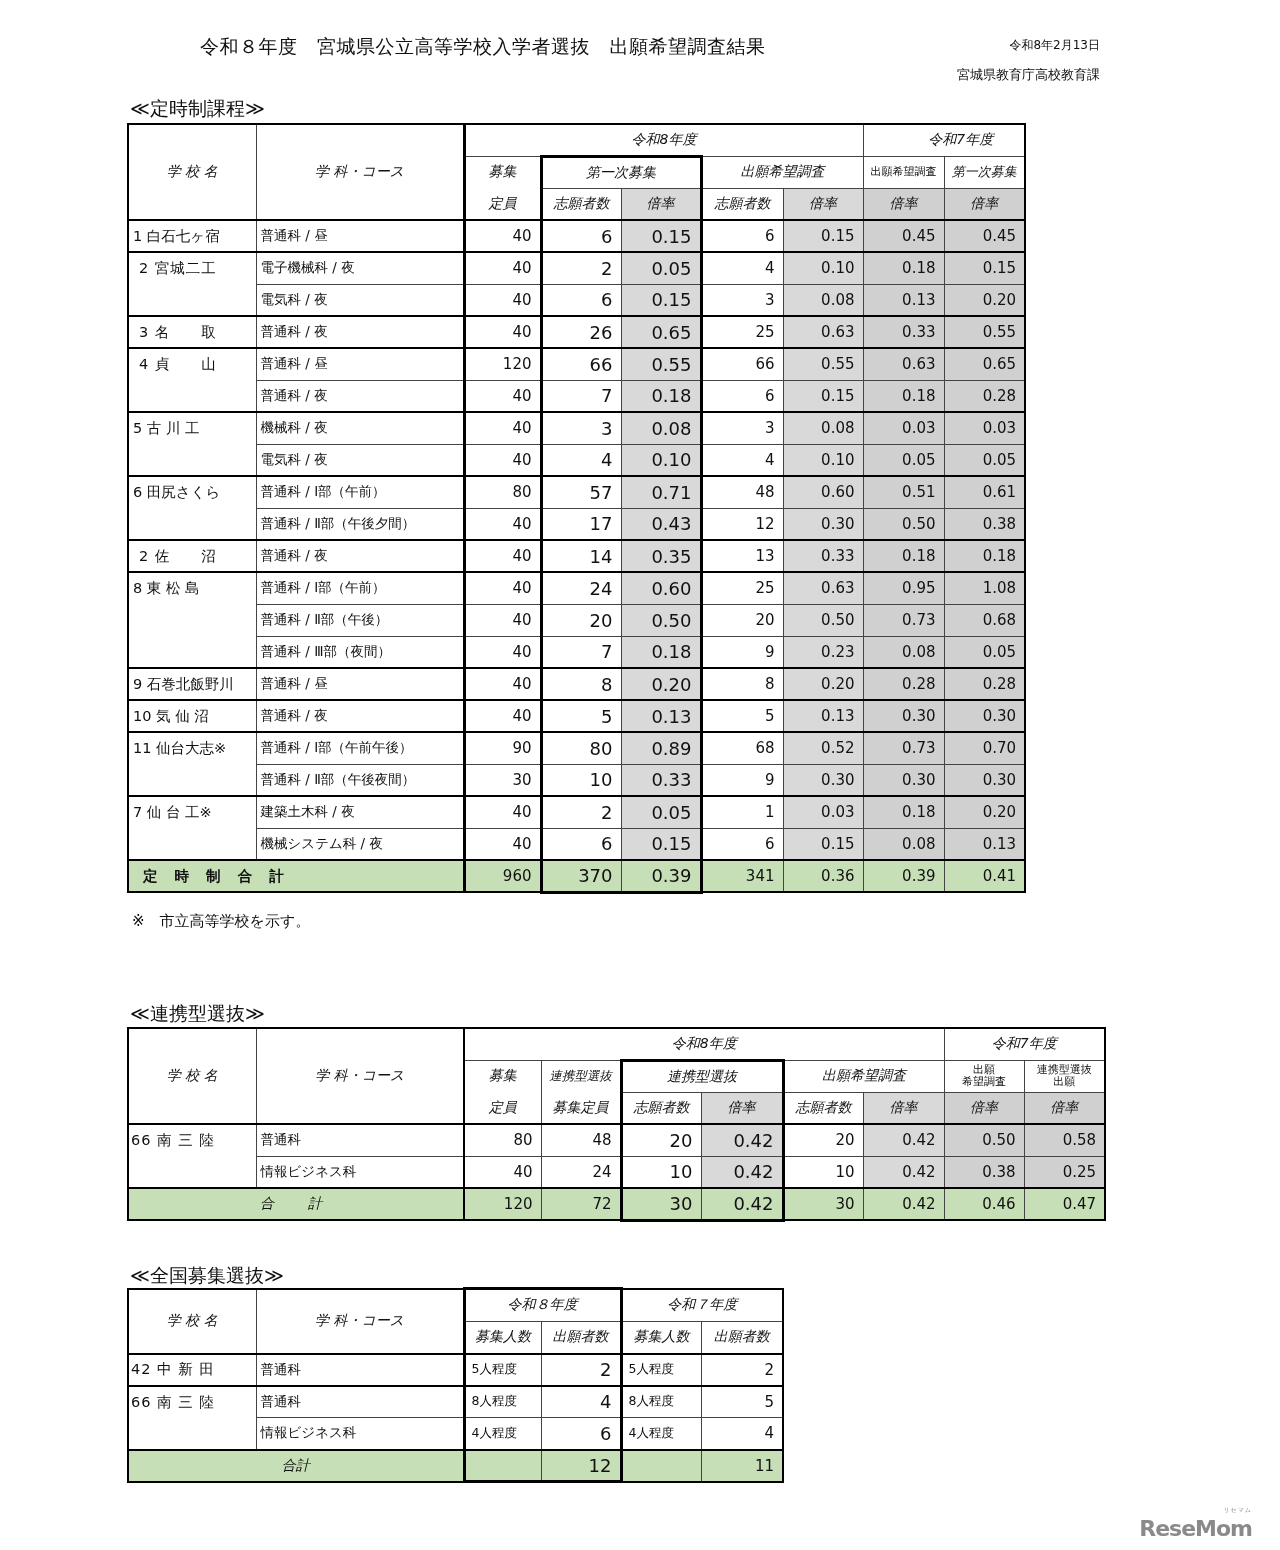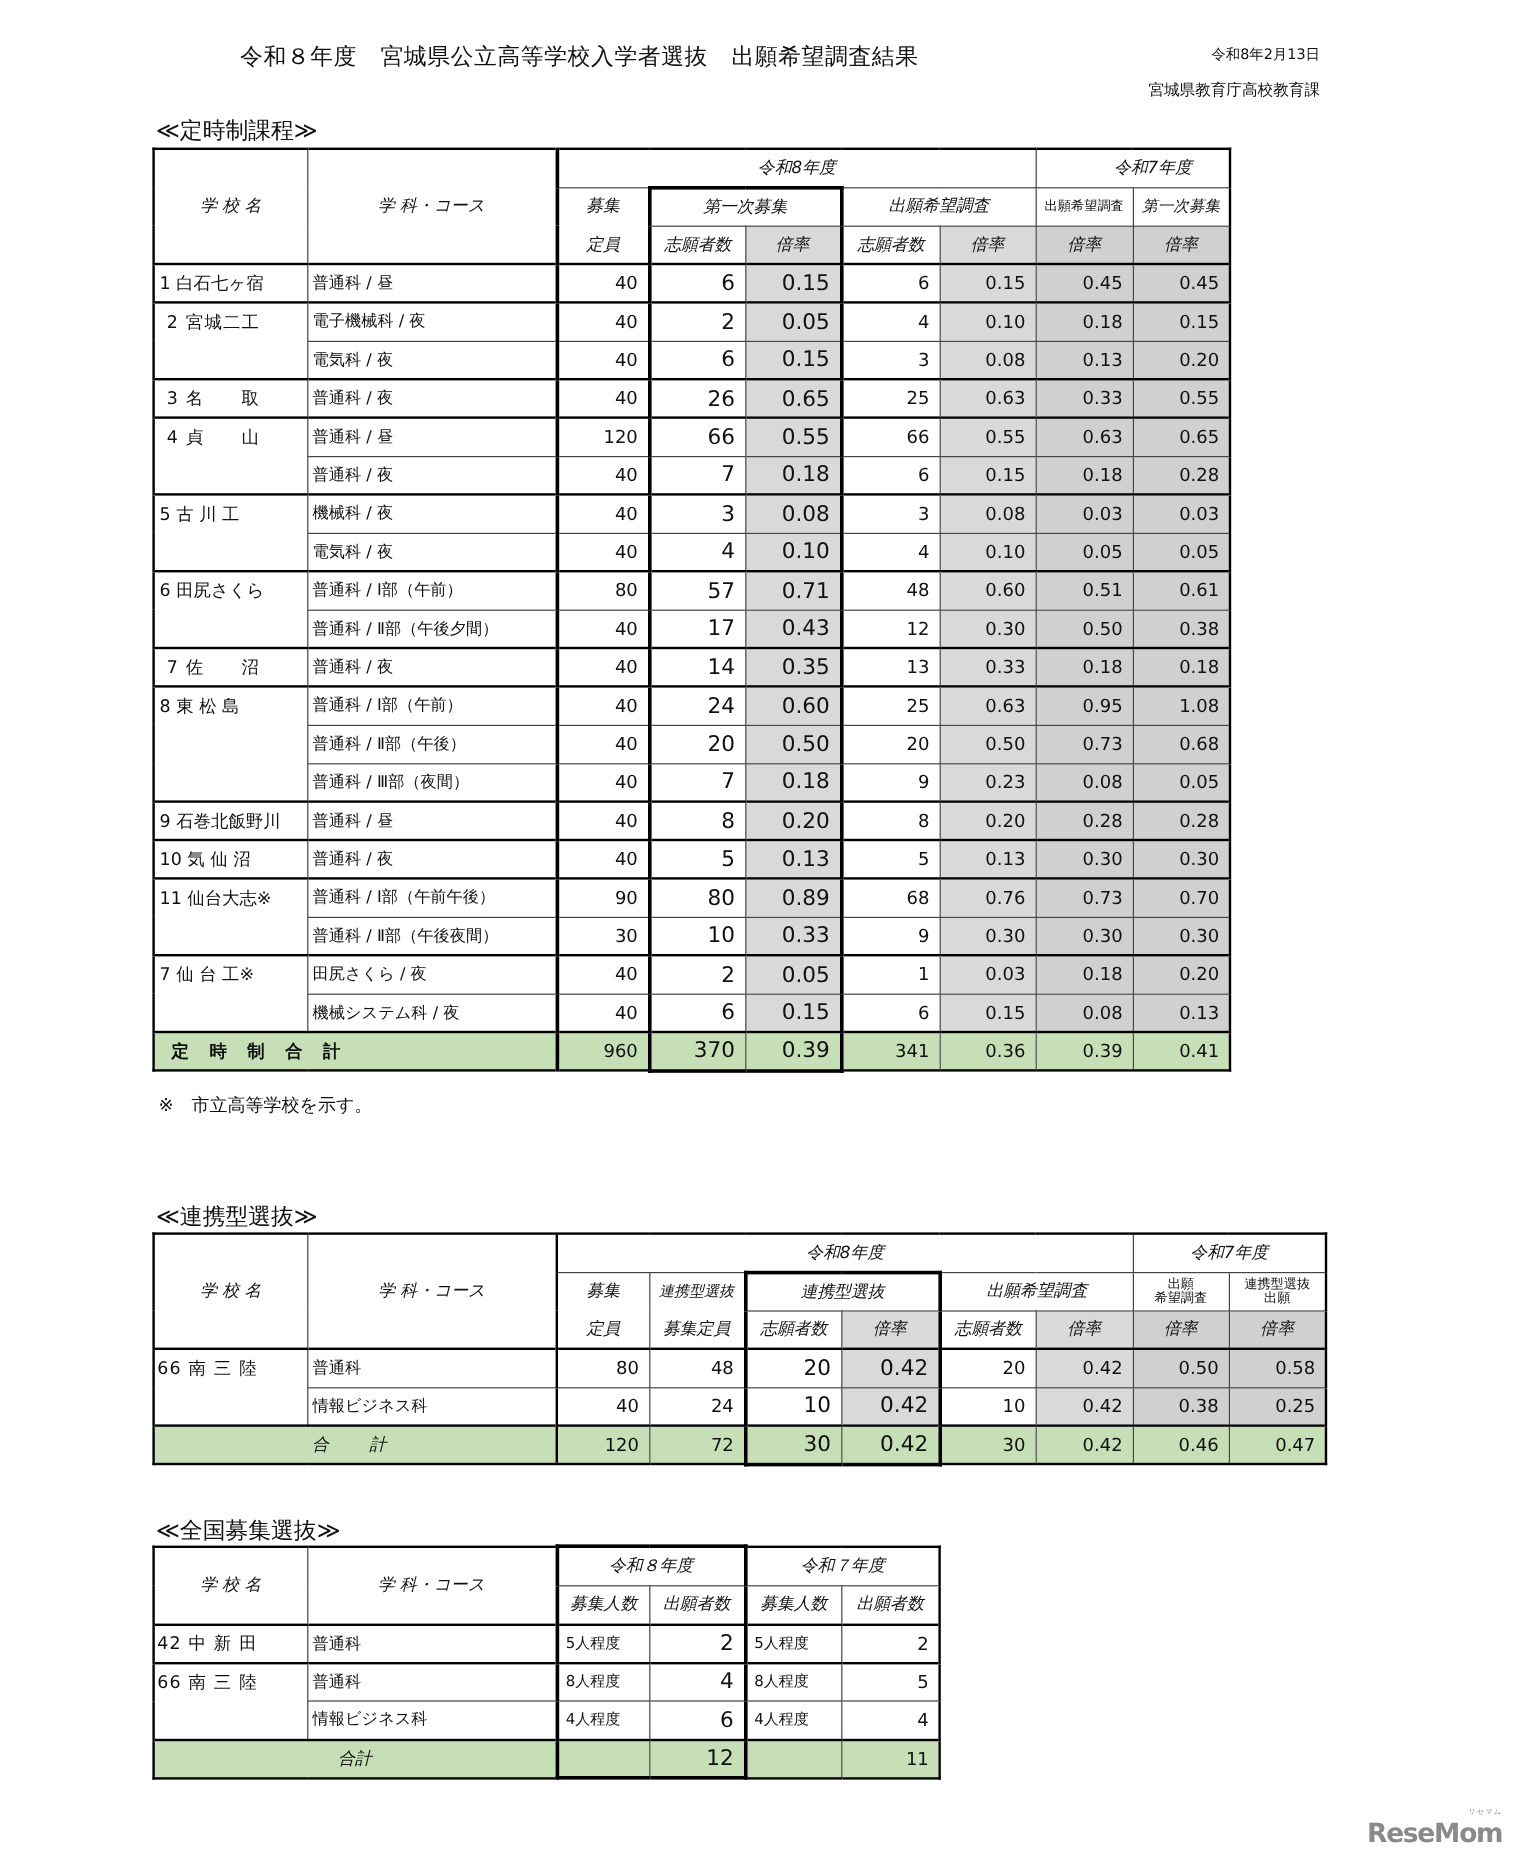--- a/index.html
+++ b/index.html
@@ -183,21 +183,21 @@
         <td class="txt">普通科 / Ⅱ部（午後夕間）</td>
         <td class="num thick-left">40</td>
         <td class="num big thick-left">17</td>
         <td class="num big gray thick-right">0.43</td>
         <td class="num">12</td>
         <td class="num gray">0.30</td>
         <td class="num gray2">0.50</td>
         <td class="num gray2 frame-right">0.38</td>
       </tr>
       <tr>
-        <td class="sch frame-left grp-top" rowspan="1" style="vertical-align:top; padding-top:6px; padding-left:10px;">7 佐　　沼</td>
+        <td class="sch frame-left grp-top" rowspan="1" style="vertical-align:top; padding-top:6px; padding-left:10px;">2 佐　　沼</td>
         <td class="txt grp-top">普通科 / 夜</td>
         <td class="num thick-left grp-top">40</td>
         <td class="num big thick-left grp-top">14</td>
         <td class="num big gray thick-right grp-top">0.35</td>
         <td class="num grp-top">13</td>
         <td class="num gray grp-top">0.33</td>
         <td class="num gray2 grp-top">0.18</td>
         <td class="num gray2 frame-right grp-top">0.18</td>
       </tr>
       <tr>
@@ -253,37 +253,37 @@
         <td class="num gray2 grp-top">0.30</td>
         <td class="num gray2 frame-right grp-top">0.30</td>
       </tr>
       <tr>
         <td class="sch frame-left grp-top" rowspan="2" style="vertical-align:top; padding-top:6px; padding-left:10px;padding-left:4px; letter-spacing:0;">11 仙台大志※</td>
         <td class="txt grp-top">普通科 / Ⅰ部（午前午後）</td>
         <td class="num thick-left grp-top">90</td>
         <td class="num big thick-left grp-top">80</td>
         <td class="num big gray thick-right grp-top">0.89</td>
         <td class="num grp-top">68</td>
-        <td class="num gray grp-top">0.76</td>
+        <td class="num gray grp-top">0.52</td>
         <td class="num gray2 grp-top">0.73</td>
         <td class="num gray2 frame-right grp-top">0.70</td>
       </tr>
       <tr>
         <td class="txt">普通科 / Ⅱ部（午後夜間）</td>
         <td class="num thick-left">30</td>
         <td class="num big thick-left">10</td>
         <td class="num big gray thick-right">0.33</td>
         <td class="num">9</td>
         <td class="num gray">0.30</td>
         <td class="num gray2">0.30</td>
         <td class="num gray2 frame-right">0.30</td>
       </tr>
       <tr>
         <td class="sch frame-left grp-top" rowspan="2" style="vertical-align:top; padding-top:6px; padding-left:10px;padding-left:4px; letter-spacing:0;">7 仙 台 工※</td>
-        <td class="txt grp-top">田尻さくら / 夜</td>
+        <td class="txt grp-top">建築土木科 / 夜</td>
         <td class="num thick-left grp-top">40</td>
         <td class="num big thick-left grp-top">2</td>
         <td class="num big gray thick-right grp-top">0.05</td>
         <td class="num grp-top">1</td>
         <td class="num gray grp-top">0.03</td>
         <td class="num gray2 grp-top">0.18</td>
         <td class="num gray2 frame-right grp-top">0.20</td>
       </tr>
       <tr>
         <td class="txt">機械システム科 / 夜</td>

